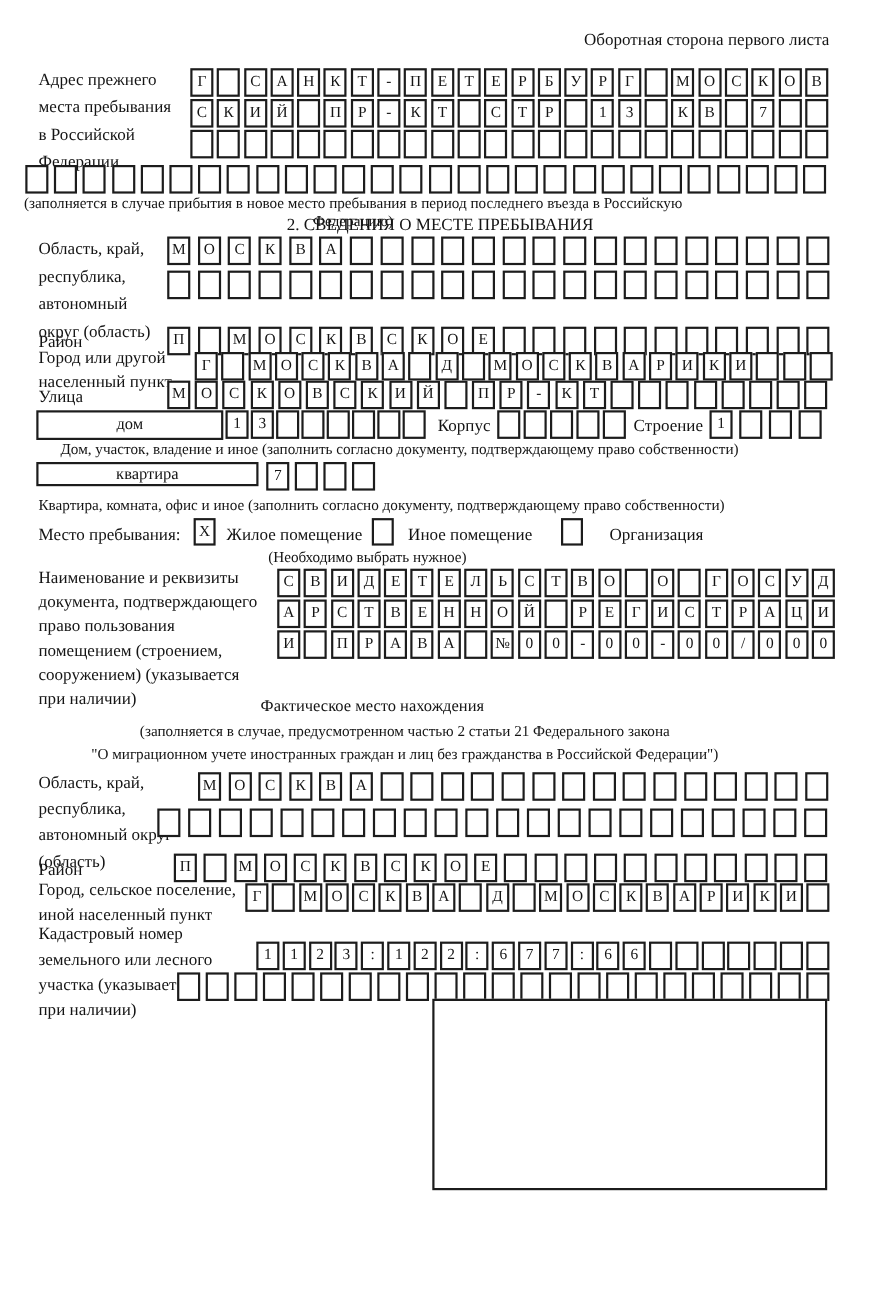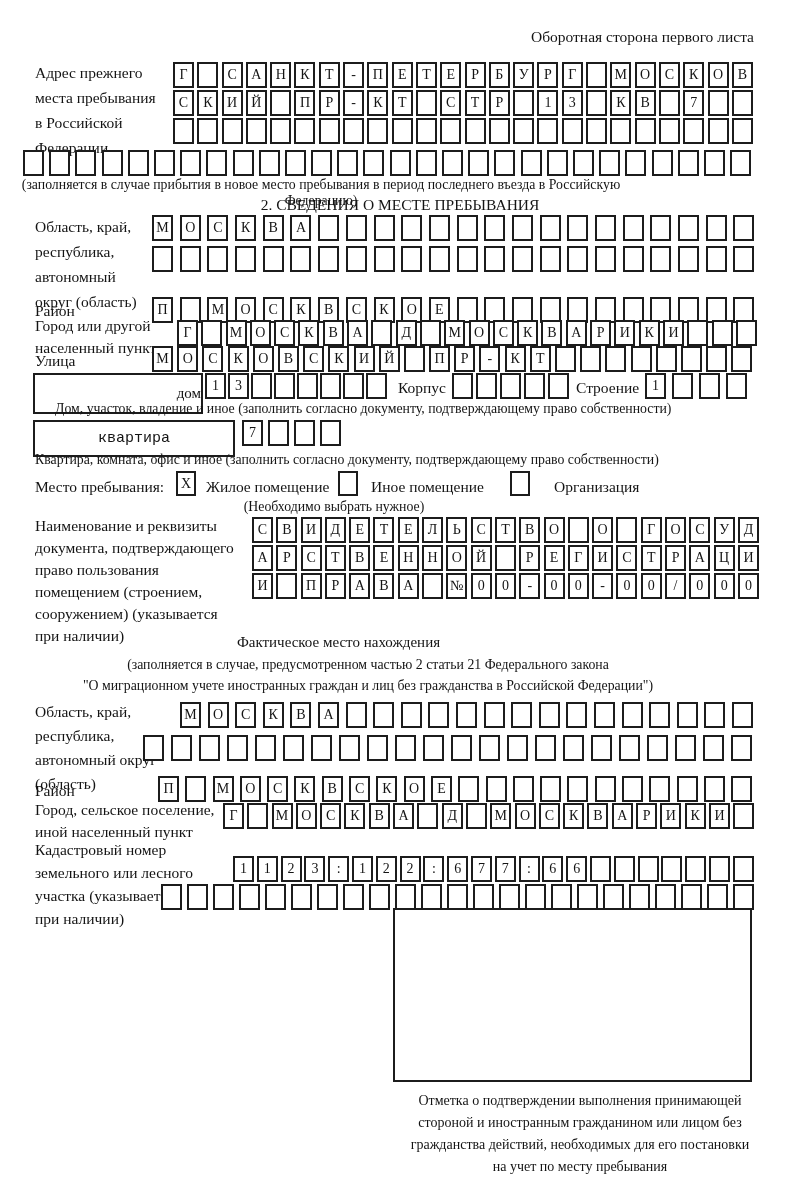--- a/index.html
+++ b/index.html
@@ -283,21 +283,21 @@
       <span class="cell"></span>
       <span class="cell"></span>
       <span class="cell"></span>
       <span class="cell"></span>
       <span class="cell"></span>
       <span class="cell"></span>
       <span class="cell"></span>
       <span class="cell"></span>
     </div>
 
-  <div class="abs widebox" style="left:33px;top:373px;width:170px;height:41px;justify-content:flex-end;">
+  <div class="abs widebox" style="left:33px;top:373px;width:170px;height:27px;">
     <span>дом</span>
   </div>
   <div class="cells" style="left:205px;top:373px;--g:2px;">
       <span class="cell">1</span>
       <span class="cell">3</span>
       <span class="cell"></span>
       <span class="cell"></span>
       <span class="cell"></span>
       <span class="cell"></span>
       <span class="cell"></span>
@@ -313,21 +313,21 @@
     </div>
   <div class="abs lbl" style="left:576px;top:375px;">Строение</div>
   <div class="cells" style="left:645px;top:373px;--g:6px;">
       <span class="cell">1</span>
       <span class="cell"></span>
       <span class="cell"></span>
       <span class="cell"></span>
     </div>
   <div class="abs note" style="left:35px;top:401px;margin-left:20px;">Дом, участок, владение и иное (заполнить согласно документу, подтверждающему право собственности)</div>
 
-  <div class="abs widebox" style="left:33px;top:420px;width:202px;height:37px;font-family:Liberation Mono, monospace;">
+  <div class="abs widebox" style="left:33px;top:420px;width:202px;height:22px;">
     <span>квартира</span>
   </div>
   <div class="cells" style="left:242px;top:420px;--g:5px;">
       <span class="cell">7</span>
       <span class="cell"></span>
       <span class="cell"></span>
       <span class="cell"></span>
     </div>
   <div class="abs note" style="left:35px;top:452px;">Квартира, комната, офис и иное (заполнить согласно документу, подтверждающему право собственности)</div>
 
@@ -579,18 +579,14 @@
       <span class="cell"></span>
       <span class="cell"></span>
       <span class="cell"></span>
       <span class="cell"></span>
       <span class="cell"></span>
       <span class="cell"></span>
       <span class="cell"></span>
     </div>
 
   <div class="abs stampbox" style="left:393px;top:908px;width:359px;height:174px;"></div>
-  <div class="abs note center" style="left:390px;top:1090px;width:380px;line-height:22px;font-size:14px;">Отметка о подтверждении выполнения принимающей
-стороной и иностранным гражданином или лицом без
-гражданства действий, необходимых для его постановки
-на учет по месту пребывания</div>
 
 </div>
 
 </body></html>

